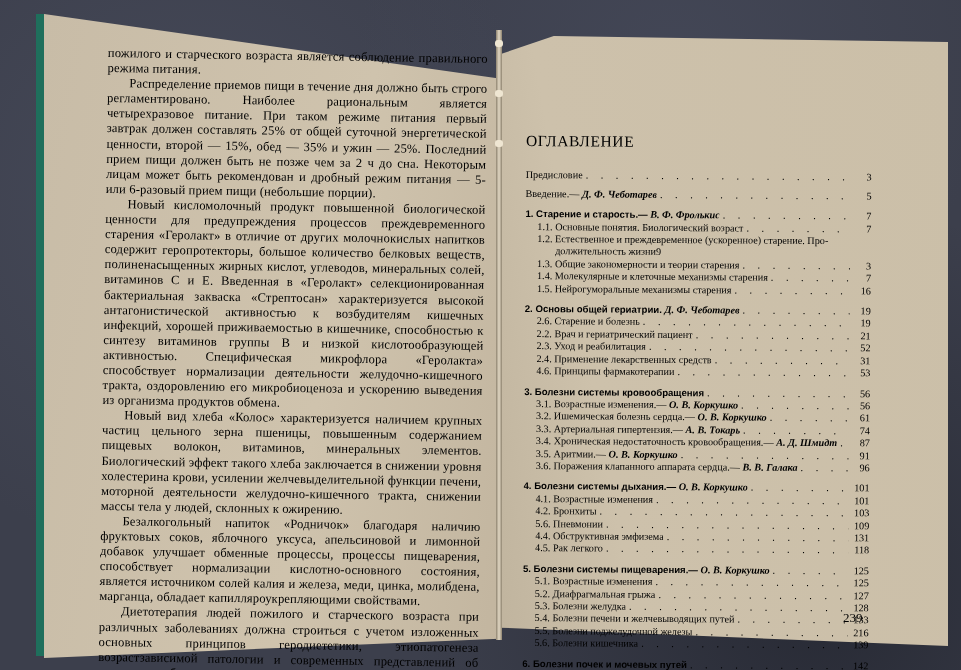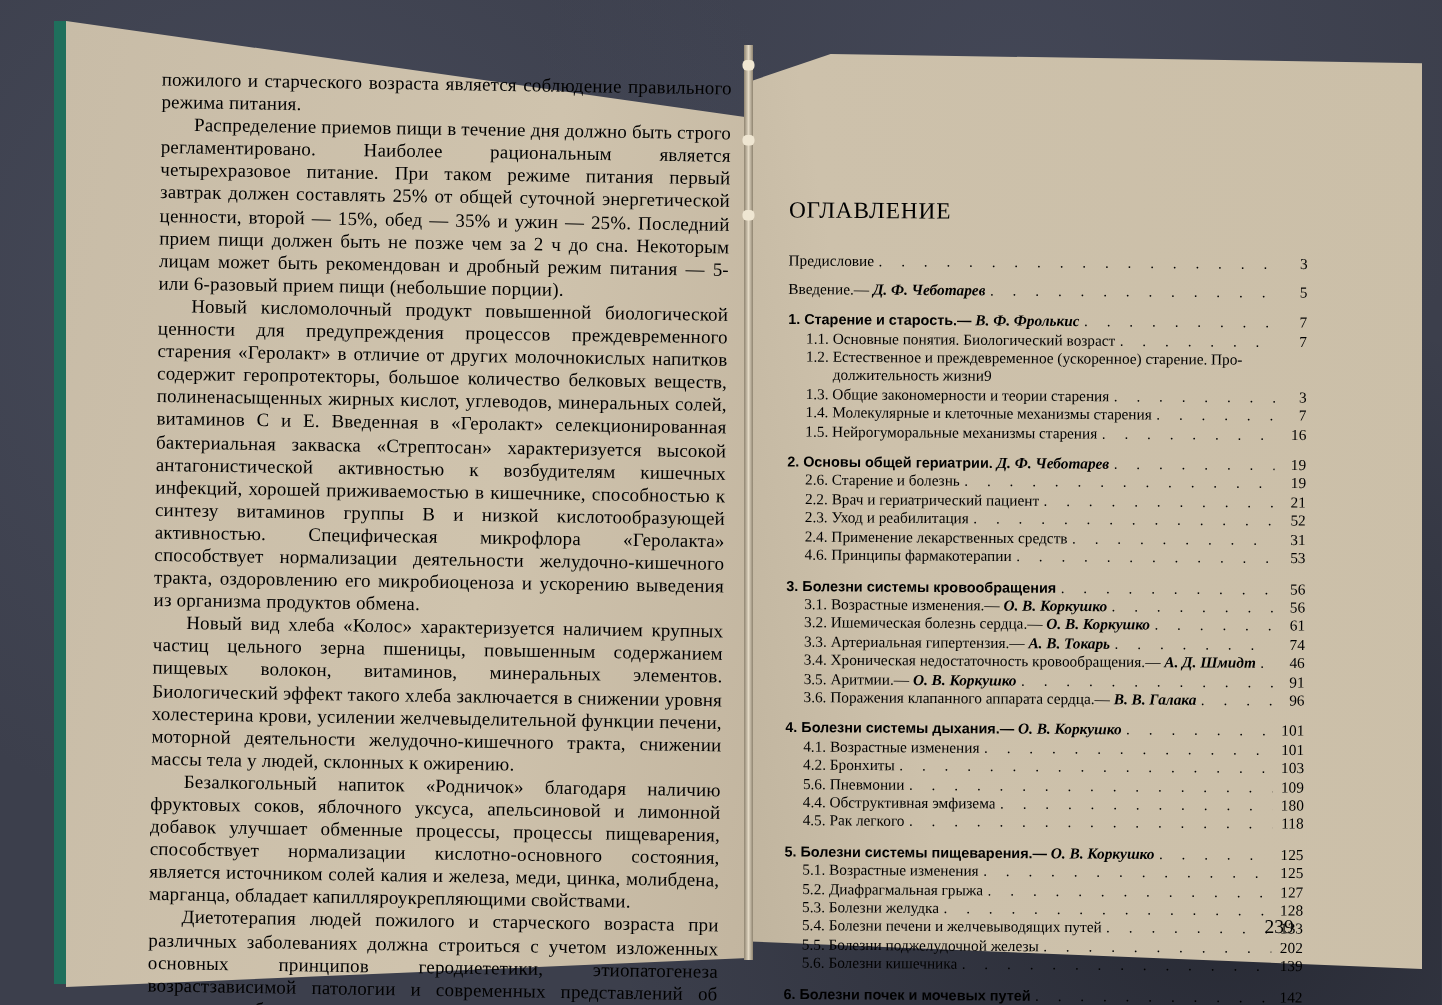--- a/index.html
+++ b/index.html
@@ -188,21 +188,21 @@
         <span class="num">61</span>
       </div>
       <div class="toc-row sub">
         <span class="label"><span>3.3. Артериальная гипертензия.—</span> <span class="author">А. В. Токарь</span></span>
         <span class="dots"></span>
         <span class="num">74</span>
       </div>
       <div class="toc-row sub">
         <span class="label"><span>3.4. Хроническая недостаточность кровообращения.—</span> <span class="author">А. Д. Шмидт</span></span>
         <span class="dots"></span>
-        <span class="num">46</span>
+        <span class="num">87</span>
       </div>
       <div class="toc-row sub">
         <span class="label"><span>3.5. Аритмии.—</span> <span class="author">О. В. Коркушко</span></span>
         <span class="dots"></span>
         <span class="num">91</span>
       </div>
       <div class="toc-row sub">
         <span class="label"><span>3.6. Поражения клапанного аппарата сердца.—</span> <span class="author">В. В. Галака</span></span>
         <span class="dots"></span>
         <span class="num">96</span>
@@ -223,21 +223,21 @@
         <span class="num">103</span>
       </div>
       <div class="toc-row sub">
         <span class="label"><span>5.6. Пневмонии</span></span>
         <span class="dots"></span>
         <span class="num">109</span>
       </div>
       <div class="toc-row sub">
         <span class="label"><span>4.4. Обструктивная эмфизема</span></span>
         <span class="dots"></span>
-        <span class="num">180</span>
+        <span class="num">131</span>
       </div>
       <div class="toc-row sub">
         <span class="label"><span>4.5. Рак легкого</span></span>
         <span class="dots"></span>
         <span class="num">118</span>
       </div>
       <div class="toc-row chapter">
         <span class="label"><b><span>5. Болезни системы пищеварения.—</span></b> <span class="author">О. В. Коркушко</span></span>
         <span class="dots"></span>
         <span class="num">125</span>
@@ -258,21 +258,21 @@
         <span class="num">128</span>
       </div>
       <div class="toc-row sub">
         <span class="label"><span>5.4. Болезни печени и желчевыводящих путей</span></span>
         <span class="dots"></span>
         <span class="num">133</span>
       </div>
       <div class="toc-row sub">
         <span class="label"><span>5.5. Болезни поджелудочной железы</span></span>
         <span class="dots"></span>
-        <span class="num">202</span>
+        <span class="num">216</span>
       </div>
       <div class="toc-row sub">
         <span class="label"><span>5.6. Болезни кишечника</span></span>
         <span class="dots"></span>
         <span class="num">139</span>
       </div>
       <div class="toc-row chapter">
         <span class="label"><b><span>6. Болезни почек и мочевых путей</span></b></span>
         <span class="dots"></span>
         <span class="num">142</span>

